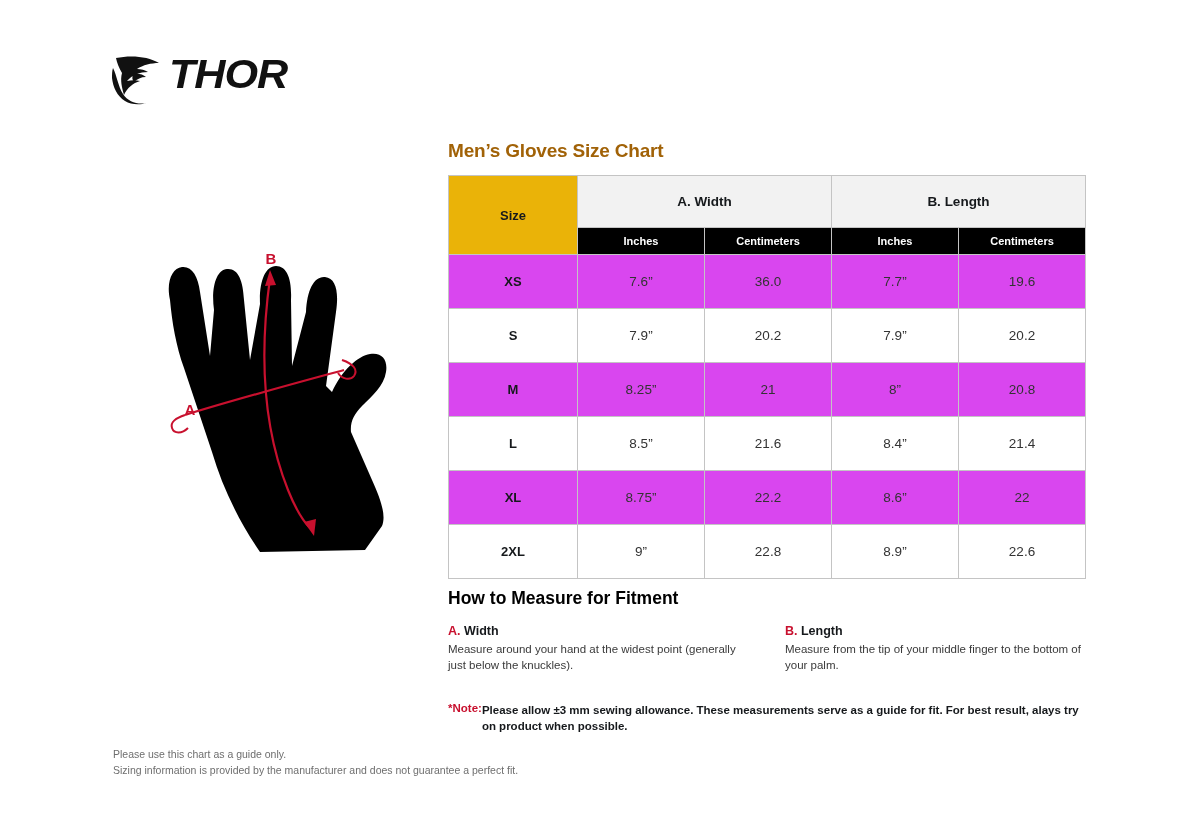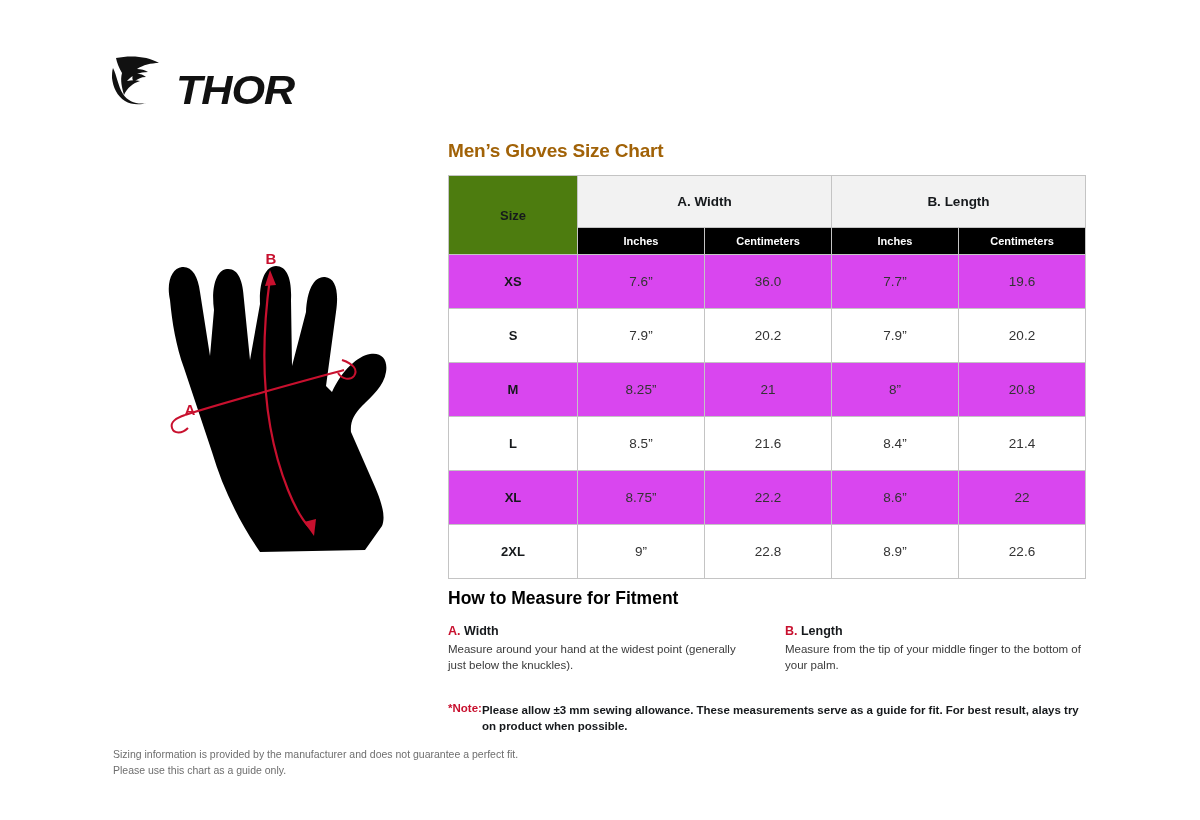--- a/index.html
+++ b/index.html
@@ -21,22 +21,22 @@
     position: absolute;
     left: 110px;
     top: 52px;
     height: 60px;
     display: flex;
     align-items: center;
     gap: 28px;
   }
   #thor-lockup {
     display: flex;
-    align-items: flex-end;
-    gap: 12px;
+    align-items: flex-start;
+    gap: 5px;
   }
   #thor-wordmark {
     font-family: "Liberation Sans", sans-serif;
     font-weight: bold;
     font-style: italic;
     font-size: 40px;
     letter-spacing: -1px;
     color: #111111;
     line-height: 1;
     transform: scaleX(1.08);
@@ -100,21 +100,21 @@
     border-collapse: collapse;
     table-layout: fixed;
   }
   #size-table td, #size-table th {
     border: 1px solid #c4c4c4;
     text-align: center;
     vertical-align: middle;
   }
   th.size-head {
     width: 126px;
-    background: #4d7c0f;
+    background: #eab308;
     font-size: 13px;
     font-weight: bold;
     color: #16191c;
     height: 76px;
   }
   th.group-head {
     background: #f2f2f2;
     font-size: 13.5px;
     font-weight: bold;
     color: #16191c;
@@ -350,15 +350,15 @@
   </div>
   <div class="measure-body">Measure from the tip of your middle finger to the bottom of your palm.</div>
 </div>
 
 <div id="note-row">
   <div id="note-label">*Note:</div>
   <div id="note-text">Please allow ±3 mm sewing allowance. These measurements serve as a guide for fit. For best result, alays try on product when possible.</div>
 </div>
 
 <div id="footer-note">
+  <div>Please use this chart as a guide only.</div>
   <div>Sizing information is provided by the manufacturer and does not guarantee a perfect fit.</div>
-  <div>Please use this chart as a guide only.</div>
 </div>
 
 </body></html>

